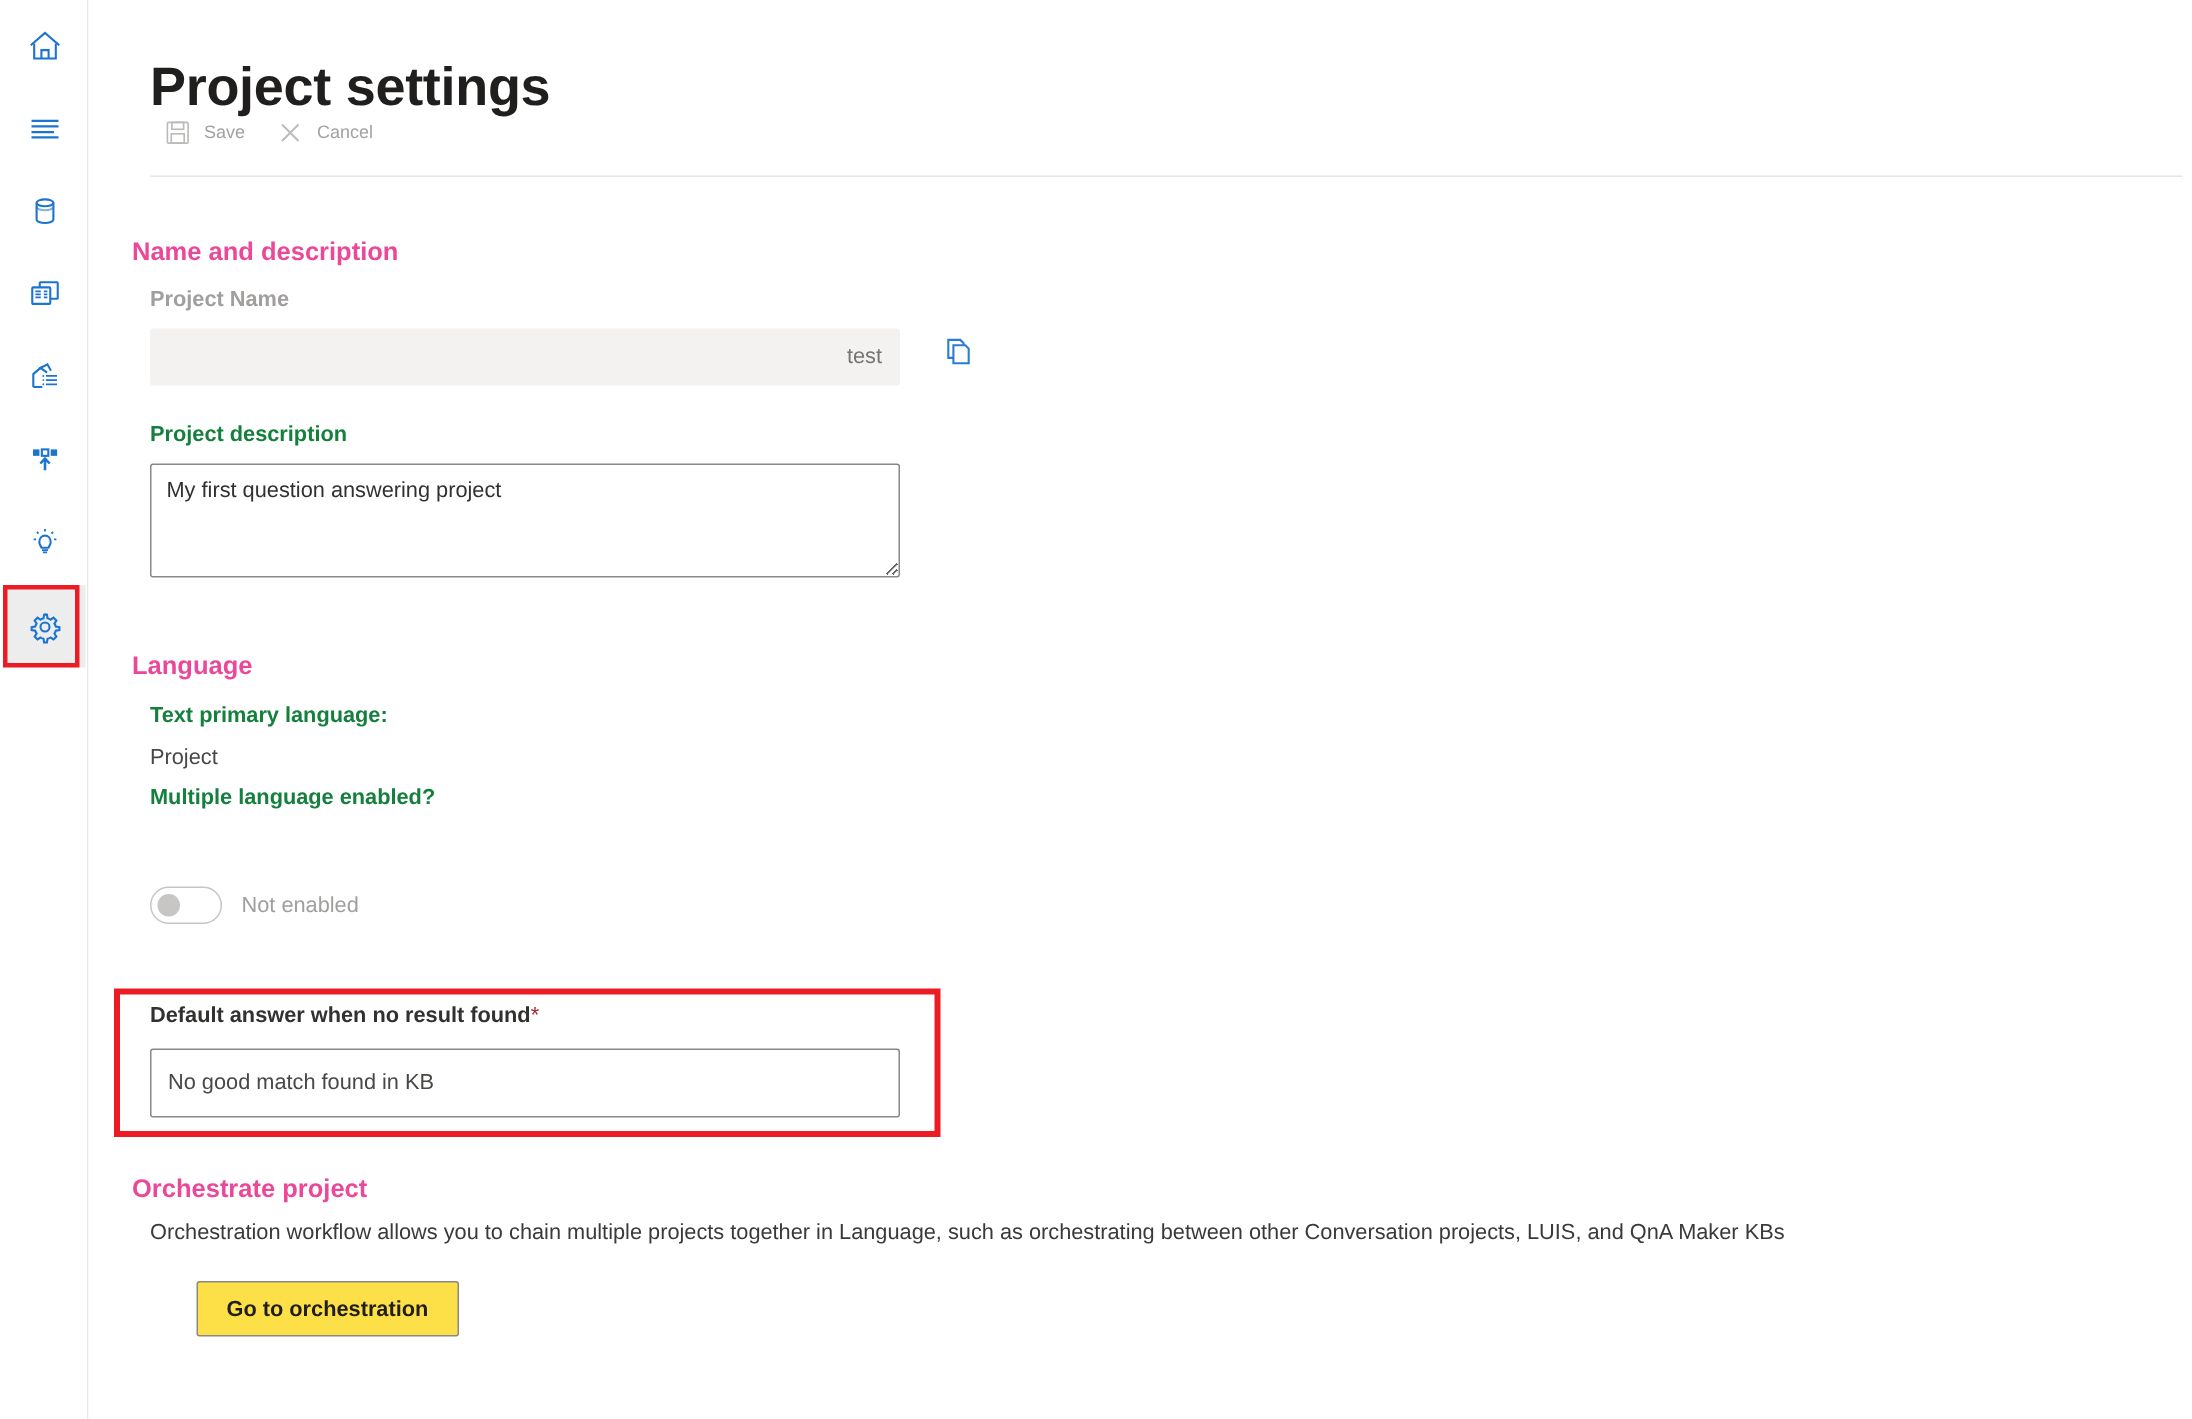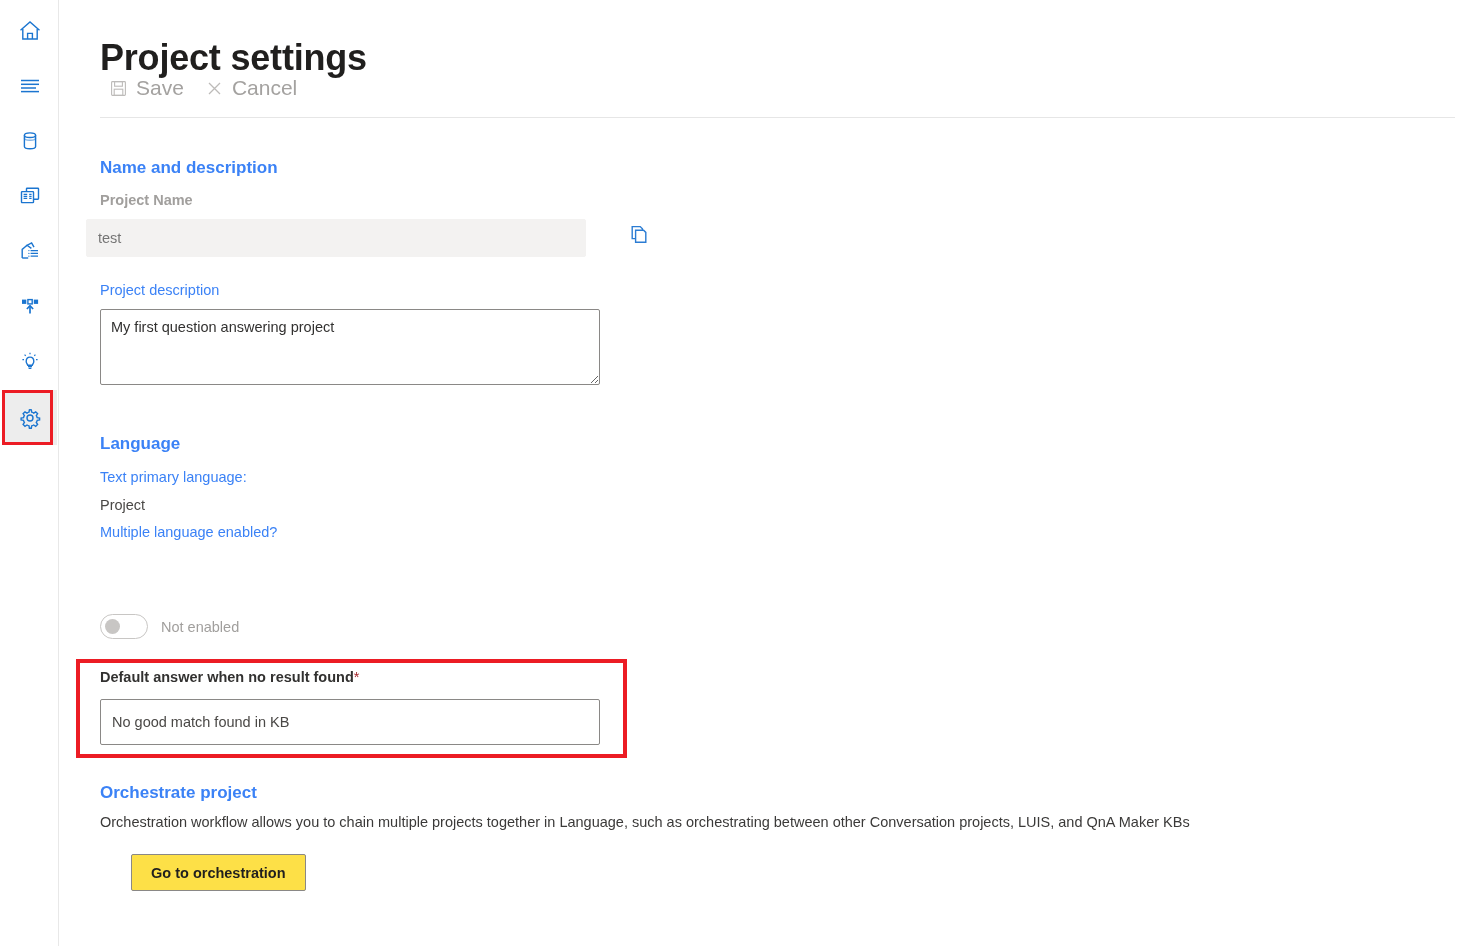--- a/index.html
+++ b/index.html
@@ -73,68 +73,69 @@
     gap: 0px;
   }
   .cmd-btn {
     display: flex;
     align-items: center;
     gap: 9px;
     padding: 6px 12px 6px 10px;
     background: transparent;
     border: none;
     font-family: "Liberation Sans", sans-serif;
-    font-size: 21px;
+    font-size: 12px;
     color: #a4a2a0;
     cursor: default;
   }
   .cmd-btn .glyph { display: flex; align-items: center; }
   #cmd-divider {
     position: absolute;
     left: 41px; top: 117px;
     width: 1355px; height: 1px;
     background: #e6e6e6;
   }
 
   
   .section-head {
     position: absolute;
-    left: 41px;
+    left: 29px;
     font-size: 17px;
     font-weight: 600;
-    color: #3b82f6;
+    color: #ec4899;
   }
   .field-label {
     position: absolute;
     left: 41px;
     font-size: 14.5px;
-    font-weight: 400;
-    color: #3b82f6;
+    font-weight: 700;
+    color: #15803d;
   }
   .field-label.muted { color: #a19f9d; font-weight: 600; }
   .plain-text {
     position: absolute;
     left: 41px;
     font-size: 14.5px;
     color: #4a4846;
   }
   .req-star { color: #a4262c; font-weight: 400; }
 
   
   #project-name-input {
     position: absolute;
-    left: 27px; top: 219px;
+    left: 41px; top: 219px;
     width: 500px; height: 38px;
     background: #f3f2f1;
     border: 1px solid #f3f2f1;
     border-radius: 2px;
     font-family: "Liberation Sans", sans-serif;
     font-size: 14.5px;
     color: #a19f9d;
     padding: 0 11px;
+    text-align: right;
   }
   #copy-icon-btn {
     position: absolute;
     left: 563px; top: 218px;
     width: 36px; height: 36px;
     display: flex; align-items: center; justify-content: center;
     background: transparent; border: none; cursor: pointer;
   }
   #project-description-input {
     position: absolute;
@@ -148,21 +149,21 @@
     color: #323130;
     padding: 8px 10px;
     resize: both;
     overflow: auto;
     line-height: 1.35;
   }
 
   
   #toggle-row {
     position: absolute;
-    left: 41px; top: 614px;
+    left: 41px; top: 591px;
     display: flex;
     align-items: center;
     gap: 13px;
   }
   #lang-toggle {
     width: 48px; height: 25px;
     border: 1px solid #c8c6c4;
     border-radius: 13px;
     background: #ffffff;
     position: relative;

